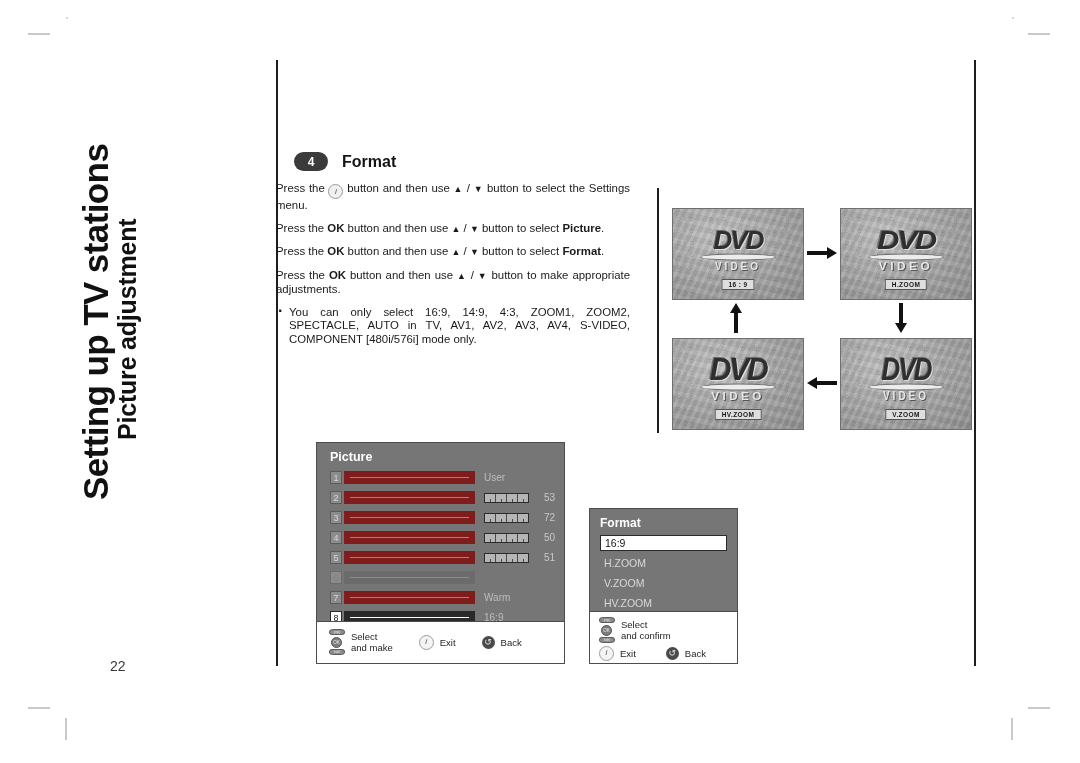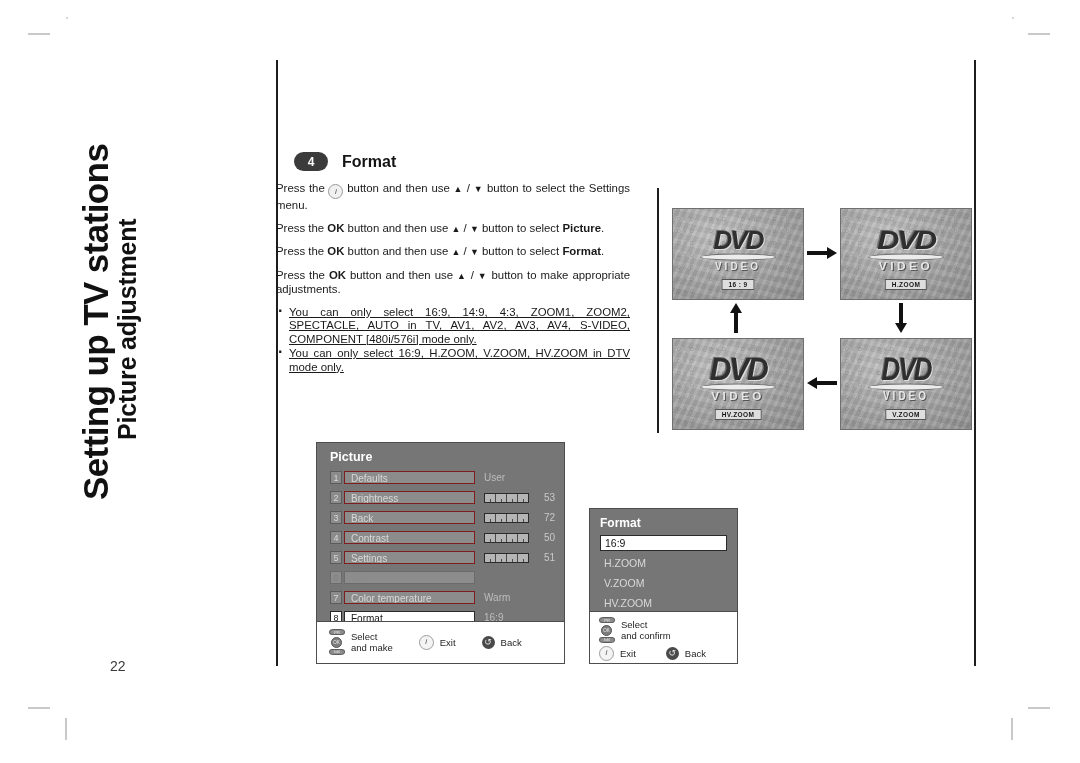--- a/index.html
+++ b/index.html
@@ -169,21 +169,20 @@
     margin: 9px 0 0 0;
     padding: 0;
     font-size: 11.4px;
     line-height: 13.4px;
   }
   ul.bullets > li {
     position: relative;
     padding-left: 13px;
     margin-bottom: 1px;
     text-align: justify;
-    text-decoration: underline;
   }
   ul.bullets > li::before {
     content: "\00B7";
     position: absolute;
     left: 2px;
     top: -2px;
     font-size: 16px;
     font-weight: bold;
   }
 
@@ -347,21 +346,21 @@
     color: #d8d8d8;
     font-size: 9px;
     line-height: 13px;
     text-align: center;
     box-sizing: border-box;
   }
   .row-name {
     flex: 0 0 131px;
     height: 13px;
     margin-left: 2px;
-    border: 1px solid #7f1d1d;
+    border: 6px solid #7f1d1d;
     background: #8c8c8c;
     color: #d9d9d9;
     font-size: 10px;
     line-height: 13px;
     padding-left: 6px;
     box-sizing: border-box;
     overflow: hidden;
     white-space: nowrap;
   }
   .menu-row.dim .row-num { color: #828282; border-color: #6b6b6b; }
@@ -608,21 +607,20 @@
     <span>button and then use</span>
     <span class="arrow-up"></span>
     <span>/</span>
     <span class="arrow-dn"></span>
     <span>button to make appropriate adjustments.</span>
   </p>
 
 
   <ul class="bullets">
     <li>You can only select 16:9, 14:9, 4:3, ZOOM1, ZOOM2, SPECTACLE, AUTO  in TV, AV1, AV2, AV3, AV4, S-VIDEO, COMPONENT [480i/576i] mode only.</li>
-    <li>You can only select 16:9, H.ZOOM, V.ZOOM, HV.ZOOM in DTV mode only.</li>
   </ul>
 </div>
 
 <div id="tv-diagram">
 
   <div class="tv tl">
     <div class="tv-ghost">DVD  DVD  DVD  DVD  DVD  DVD DVD  DVD  DVD  DVD  DVD DVD  DVD  DVD  DVD  DVD  DVD DVD  DVD  DVD  DVD  DVD DVD  DVD  DVD  DVD  DVD  DVD</div>
     <div class="dvd-logo">
       <div class="dvd-word">DVD</div>
       <div class="dvd-bar"></div>

